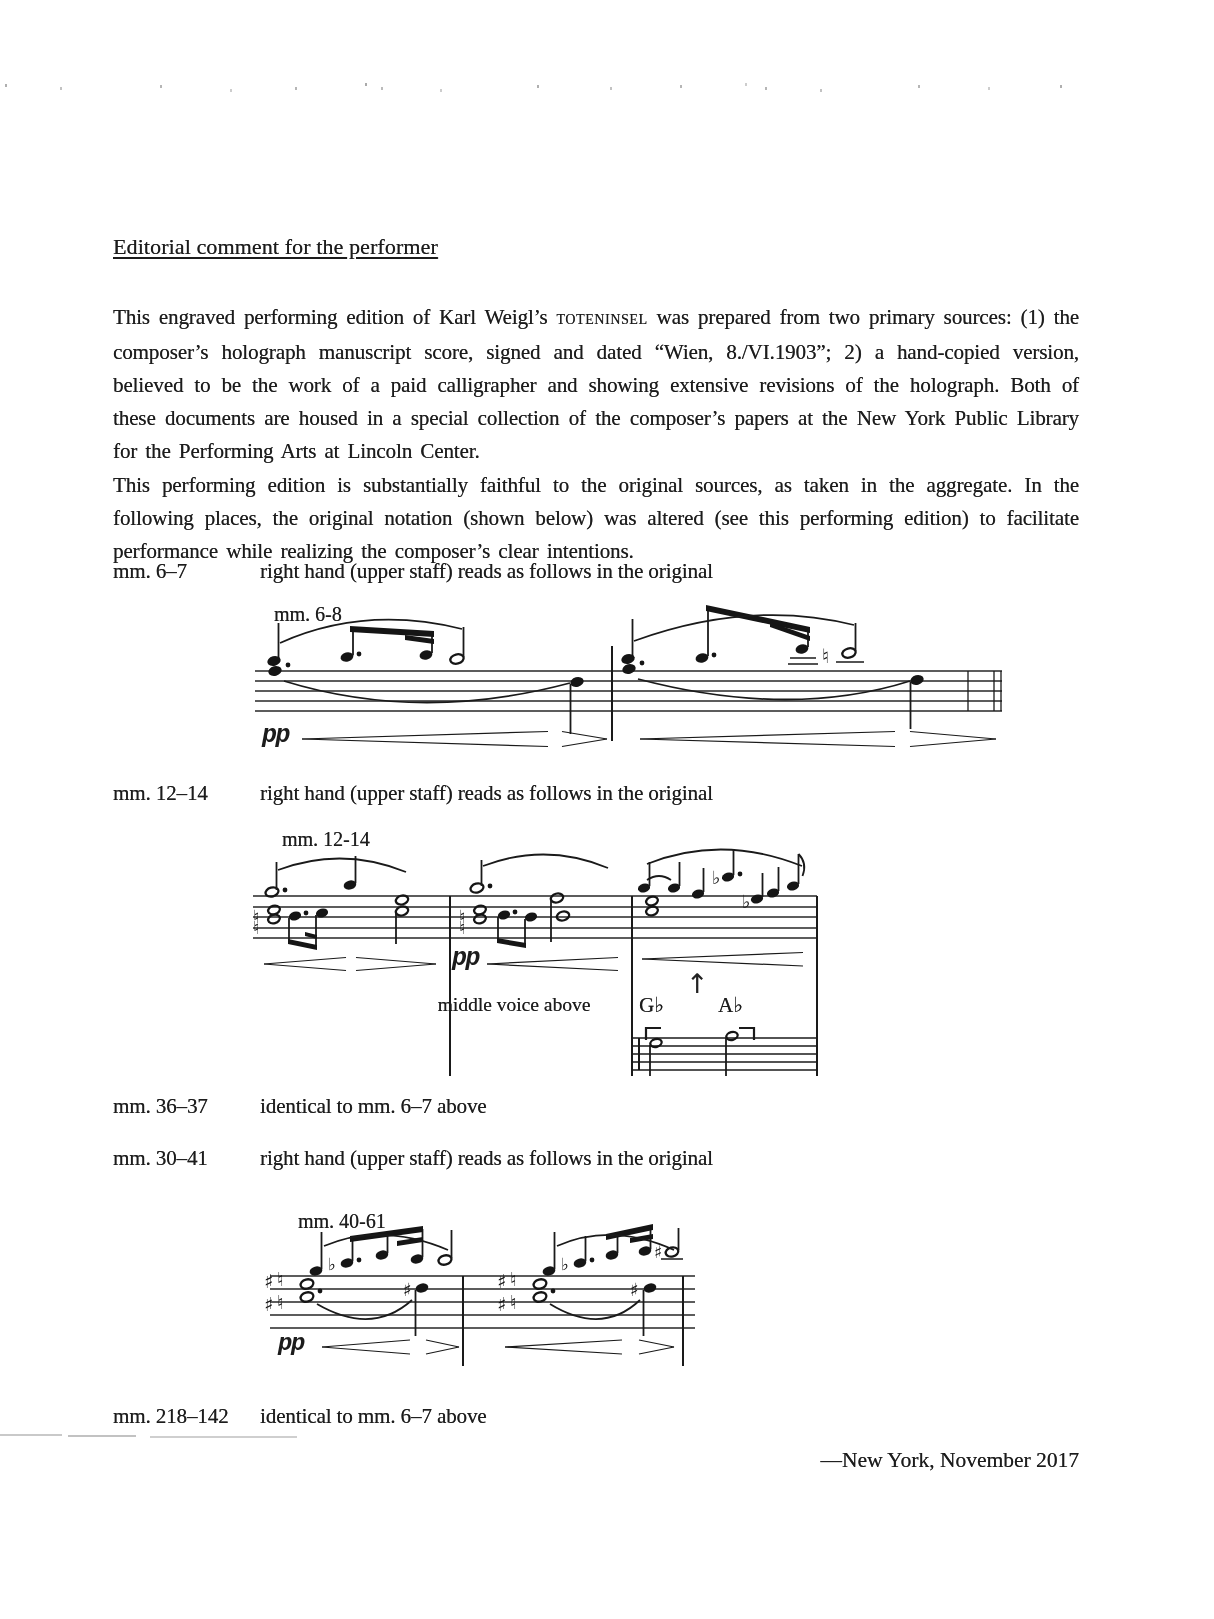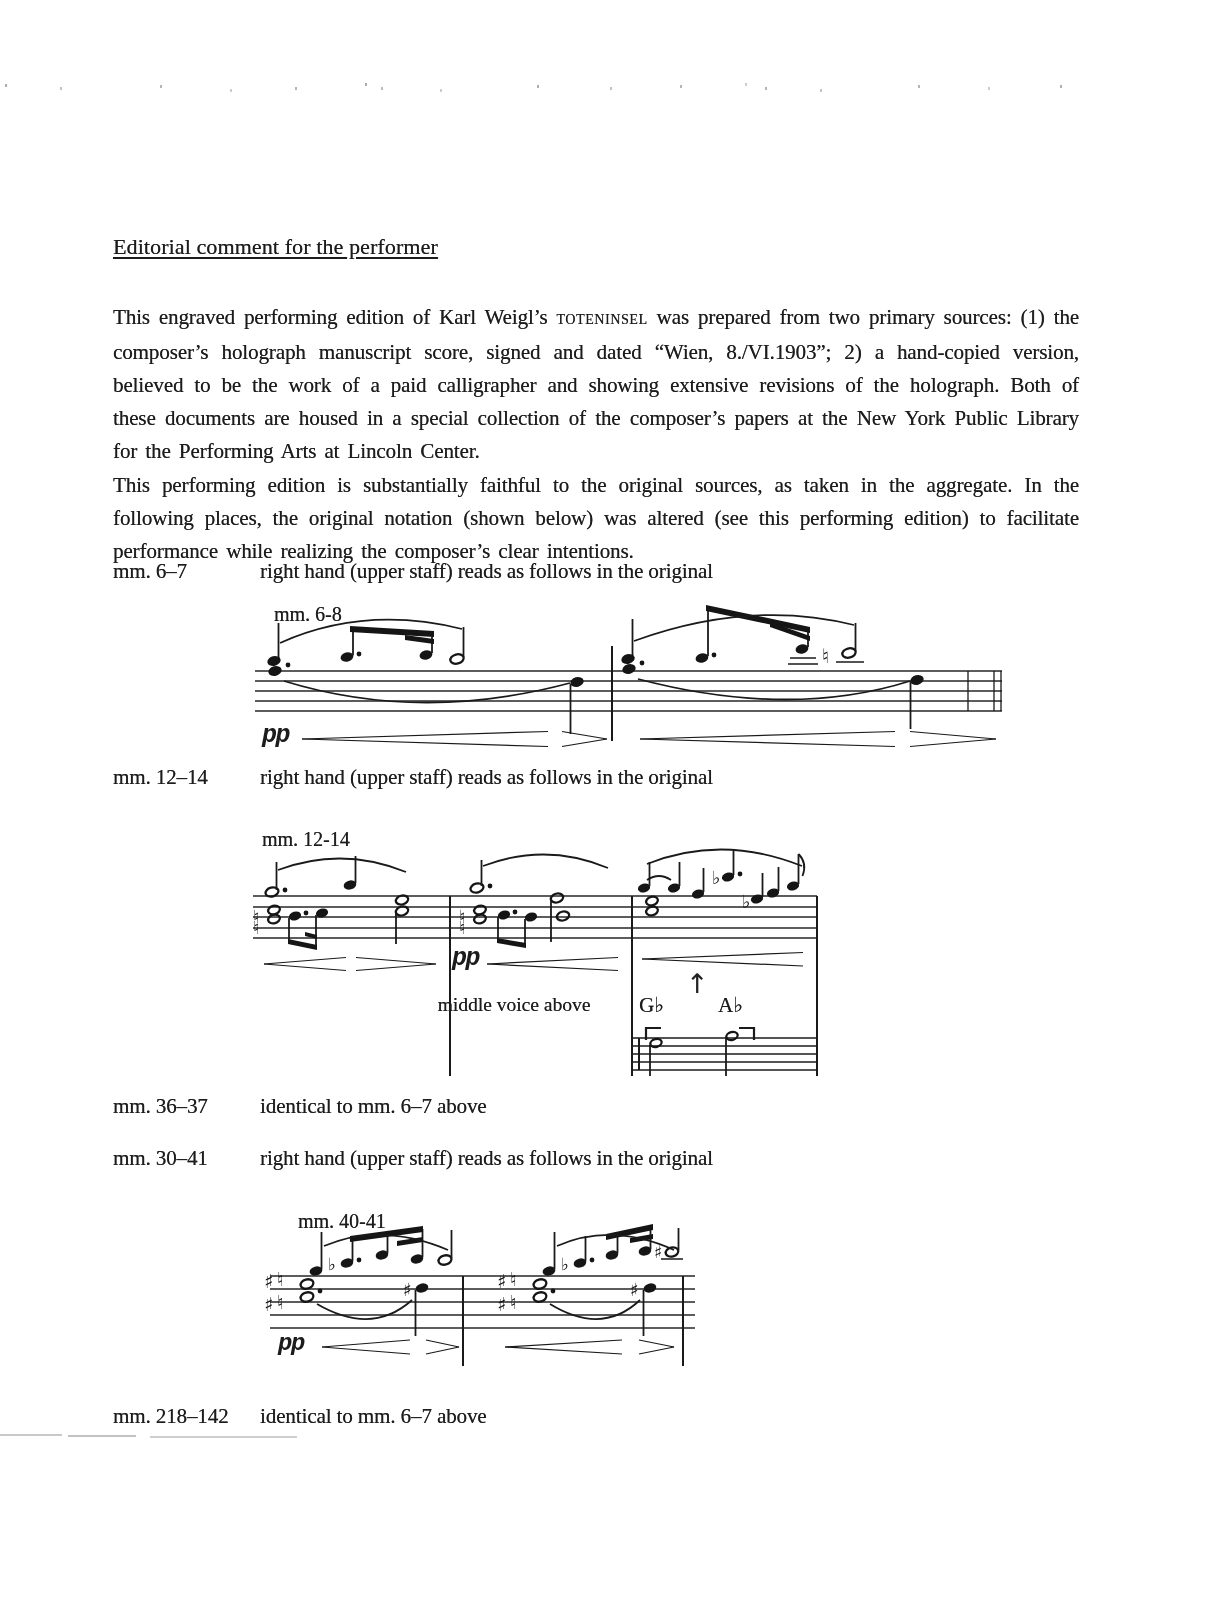--- a/index.html
+++ b/index.html
@@ -142,21 +142,21 @@
         <line class="hp" x1="390" y1="138" x2="645" y2="130.5"></line>
         <line class="hp" x1="390" y1="138" x2="645" y2="145.5"></line>
         <line class="hp" x1="660" y1="130.5" x2="746" y2="138"></line>
         <line class="hp" x1="660" y1="145.5" x2="746" y2="138"></line>
       </g>
     </svg>
     <div class="mcaption ink" style="left:24px; top:2px">mm. 6-8</div>
     <div class="dyn" style="left:12px; top:120px">pp</div>
   </div>
 
-  <div class="row ink" style="top:717px">
+  <div class="row ink" style="top:733px">
     <span class="lbl">mm. 12–14</span>
     <span class="dsc">right hand (upper staff) reads as follows in the original</span>
   </div>
 
   <div class="musicbox" style="left:250px; top:778px; width:580px; height:262px">
     <svg width="580" height="262" viewBox="0 0 580 262">
       <g>
         <line class="stf" x1="3" y1="70" x2="567" y2="70"></line>
         <line class="stf" x1="3" y1="81" x2="567" y2="81"></line>
         <line class="stf" x1="3" y1="91" x2="567" y2="91"></line>
@@ -251,21 +251,21 @@
         <line class="thin" x1="382" y1="244" x2="567" y2="244"></line>
         <line class="bl" x1="389" y1="212" x2="389" y2="244"></line>
         <path d="M411,202 L396,202 L396,214" fill="none" stroke="#1a1a1a" stroke-width="2.2"></path>
         <path d="M489,202 L504,202 L504,214" fill="none" stroke="#1a1a1a" stroke-width="2.2"></path>
         <ellipse class="oh" cx="406" cy="217" rx="5.8" ry="3.9" transform="rotate(-15 406 217)"></ellipse>
         <line class="stem" x1="400" y1="219" x2="400" y2="250"></line>
         <ellipse class="oh" cx="482" cy="210" rx="5.8" ry="3.9" transform="rotate(-15 482 210)"></ellipse>
         <line class="stem" x1="476" y1="212" x2="476" y2="250"></line>
       </g>
     </svg>
-    <div class="mcaption ink" style="left:12px; top:2px">mm. 12-14</div>
+    <div class="mcaption ink" style="left:32px; top:2px">mm. 12-14</div>
     <div class="dyn" style="left:202px; top:118px">pp</div>
     <div class="annot ink" style="left:150px; top:168px; width:228px; text-align:center">middle voice above</div>
     <div class="noteName ink" style="left:389px; top:167px">G♭</div>
     <div class="uparrow" style="left:436px; top:142px">↑</div>
     <div class="noteName ink" style="left:468px; top:167px">A♭</div>
   </div>
 
   <div class="row ink" style="top:1046px">
     <span class="lbl">mm. 36–37</span>
     <span class="dsc">identical to mm. 6–7 above</span>
@@ -351,27 +351,28 @@
         <line class="hp" x1="60" y1="139" x2="148" y2="132"></line>
         <line class="hp" x1="60" y1="139" x2="148" y2="146"></line>
         <line class="hp" x1="164" y1="132" x2="197" y2="139"></line>
         <line class="hp" x1="164" y1="146" x2="197" y2="139"></line>
         <line class="hp" x1="243" y1="139" x2="360" y2="132"></line>
         <line class="hp" x1="243" y1="139" x2="360" y2="146"></line>
         <line class="hp" x1="377" y1="132" x2="412" y2="139"></line>
         <line class="hp" x1="377" y1="146" x2="412" y2="139"></line>
       </g>
     </svg>
-    <div class="mcaption ink" style="left:36px; top:2px">mm. 40-41</div>
+    <div class="mcaption ink" style="left:36px; top:2px">mm. 40-61</div>
     <div class="dyn" style="left:16px; top:122px; font-size:24px">pp</div>
   </div>
 
   <div class="row ink" style="top:1356px">
     <span class="lbl">mm. 218–142</span>
     <span class="dsc">identical to mm. 6–7 above</span>
   </div>
 
   <div class="scanline" style="left:0; top:1386px; width:62px; background:#c9c9c9"></div>
   <div class="scanline" style="left:68px; top:1387px; width:68px; background:#c2c2c2"></div>
   <div class="scanline" style="left:150px; top:1388px; width:147px; background:#cfcfcf"></div>
 
+  <div class="signature ink">—New York, November 2017</div>
 
 </div>
 
 </body></html>

